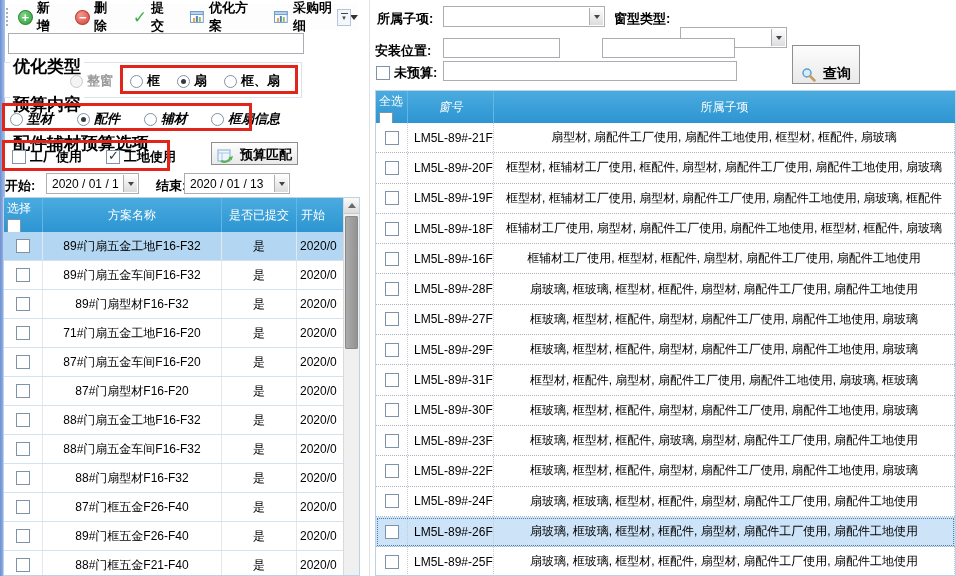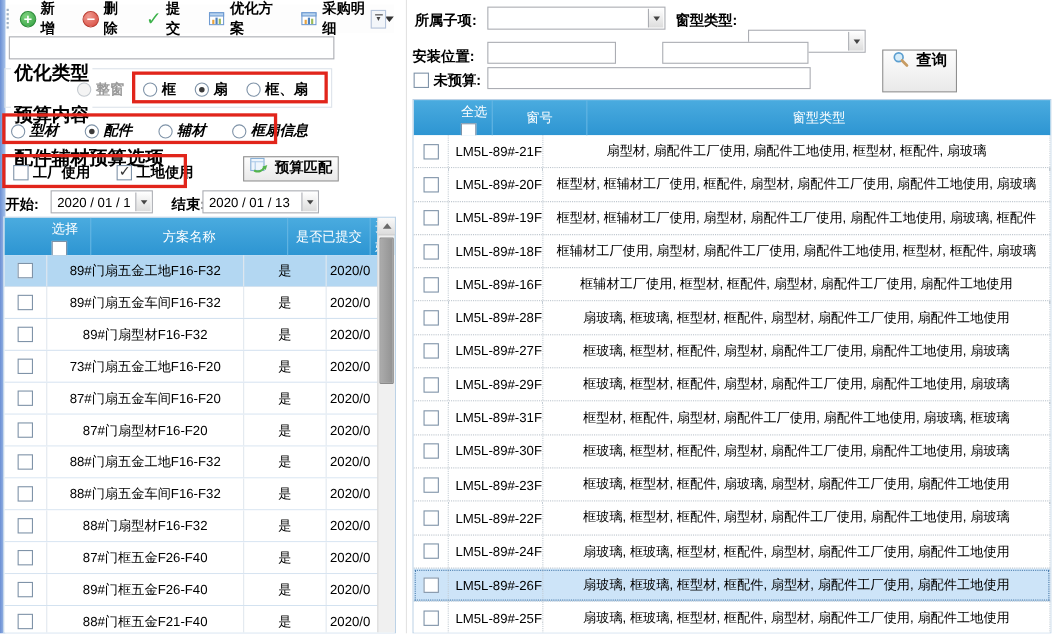--- a/index.html
+++ b/index.html
@@ -45,26 +45,26 @@
   .opt { display:flex; align-items:center; gap:4px; font-weight:bold; font-size:13px; white-space:nowrap;}
   .opt.disabled { color:#9a9a9a; }
 
   .groupbox { border:1px solid #dde3ea; }
   .gb-label { background:#fff; padding:0 3px; font-weight:bold; font-size:17px; white-space:nowrap;}
 
   
   .redbox { border:3px solid #e1251b; pointer-events:none; z-index:50; }
 
   .win-btn { border:1px solid #8e8e8e; background:linear-gradient(#fdfdfd,#e9e9e9);
-    display:flex; align-items:flex-start; justify-content:center; gap:6px; font-weight:bold; font-size:13px;margin-left:10px; }
+    display:flex; align-items:flex-end; justify-content:center; gap:6px; font-weight:bold; font-size:13px; }
 
   
   .thead { background:linear-gradient(#4aabdf,#2d95d2); color:#fff; display:flex; }
   .hcell { display:flex; align-items:center; justify-content:center; border-right:1px solid #65b6e3; overflow:hidden; }
-  .hcell.stack { flex-direction:column; align-items:flex-start; justify-content:flex-start; padding:2px 3px; gap:2px;margin-left:40px;}
+  .hcell.stack { flex-direction:column; align-items:flex-start; justify-content:flex-start; padding:2px 3px; gap:2px;}
   .row { display:flex; background:#fff; }
   .cell { display:flex; align-items:center; justify-content:center; overflow:hidden; white-space:nowrap; }
 
   .ltable { left:3px; top:197px; width:357px; height:379px; border:1px solid #bcd2e6; overflow:hidden; background:#fff;}
   .ltable .thead { height:34px; }
   .ltable .row { height:29px; border-bottom:1px solid #d3e2f0; }
   .ltable .row.selected { background:#b3d7f2; }
   .ltable .cell { border-right:1px solid #e2e8ef; font-size:12px; }
   .c-sel { width:39px; flex:none;}
   .c-name { width:179px; flex:none;}
@@ -242,21 +242,21 @@
         <span class="checkbox"></span>
       </div>
     <div class="cell c-name">89#门扇型材F16-F32</div>
     <div class="cell c-sub">是</div>
     <div class="cell c-date">2020/0</div>
   </div>
   <div class="row">
     <div class="cell c-sel">
         <span class="checkbox"></span>
       </div>
-    <div class="cell c-name">73#门扇五金工地F16-F20</div>
+    <div class="cell c-name">71#门扇五金工地F16-F20</div>
     <div class="cell c-sub">是</div>
     <div class="cell c-date">2020/0</div>
   </div>
   <div class="row">
     <div class="cell c-sel">
         <span class="checkbox"></span>
       </div>
     <div class="cell c-name">87#门扇五金车间F16-F20</div>
     <div class="cell c-sub">是</div>
     <div class="cell c-date">2020/0</div>
@@ -353,22 +353,22 @@
   <span>未预算:</span>
 </div>
 <input class="abs txt" style="left: 443px; top: 61px; width: 294px; height: 20px;" value="">
 
 <div class="abs rtable">
   <div class="thead">
     <div class="hcell stack rc-sel">
       <span>全选</span>
       <span class="checkbox"></span>
     </div>
-    <div class="hcell rc-win" style="justify-content:center !important; padding-left:0;">窗号</div>
-    <div class="hcell rc-content" style="border-right:none;">窗型类型</div>
+    <div class="hcell rc-win" style="justify-content:center !important; padding-left:0;font-style:italic;">窗号</div>
+    <div class="hcell rc-content" style="border-right:none;">所属子项</div>
   </div>
 
   <div class="row">
     <div class="cell rc-sel">
         <span class="checkbox"></span>
       </div>
     <div class="cell rc-win">LM5L-89#-21F19</div>
     <div class="cell rc-content">扇型材, 扇配件工厂使用, 扇配件工地使用, 框型材, 框配件, 扇玻璃</div>
   </div>
   <div class="row">

